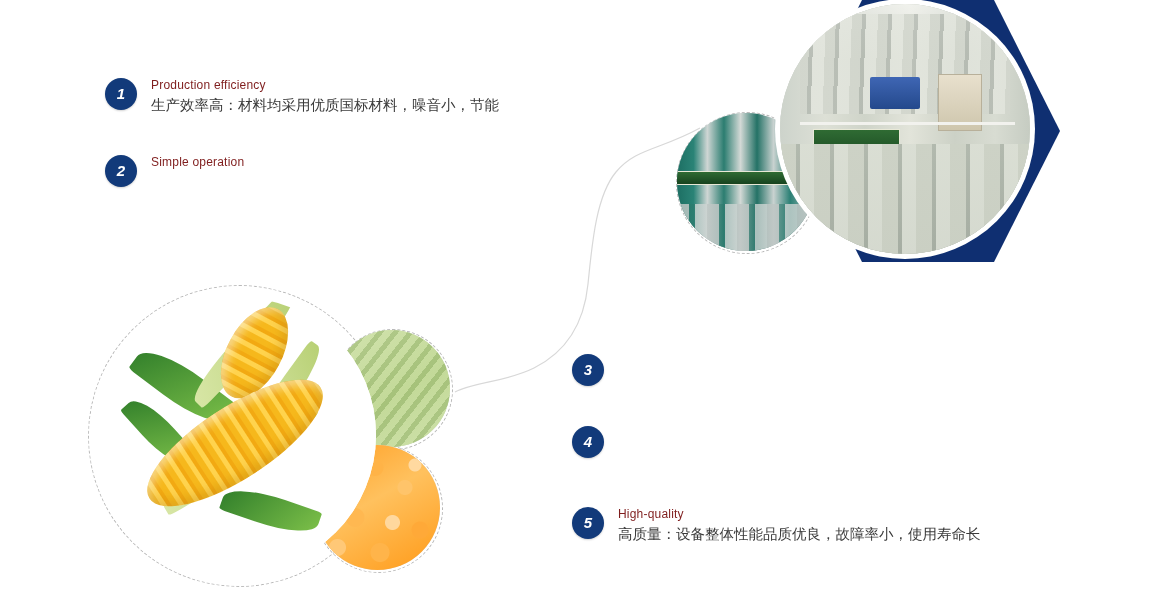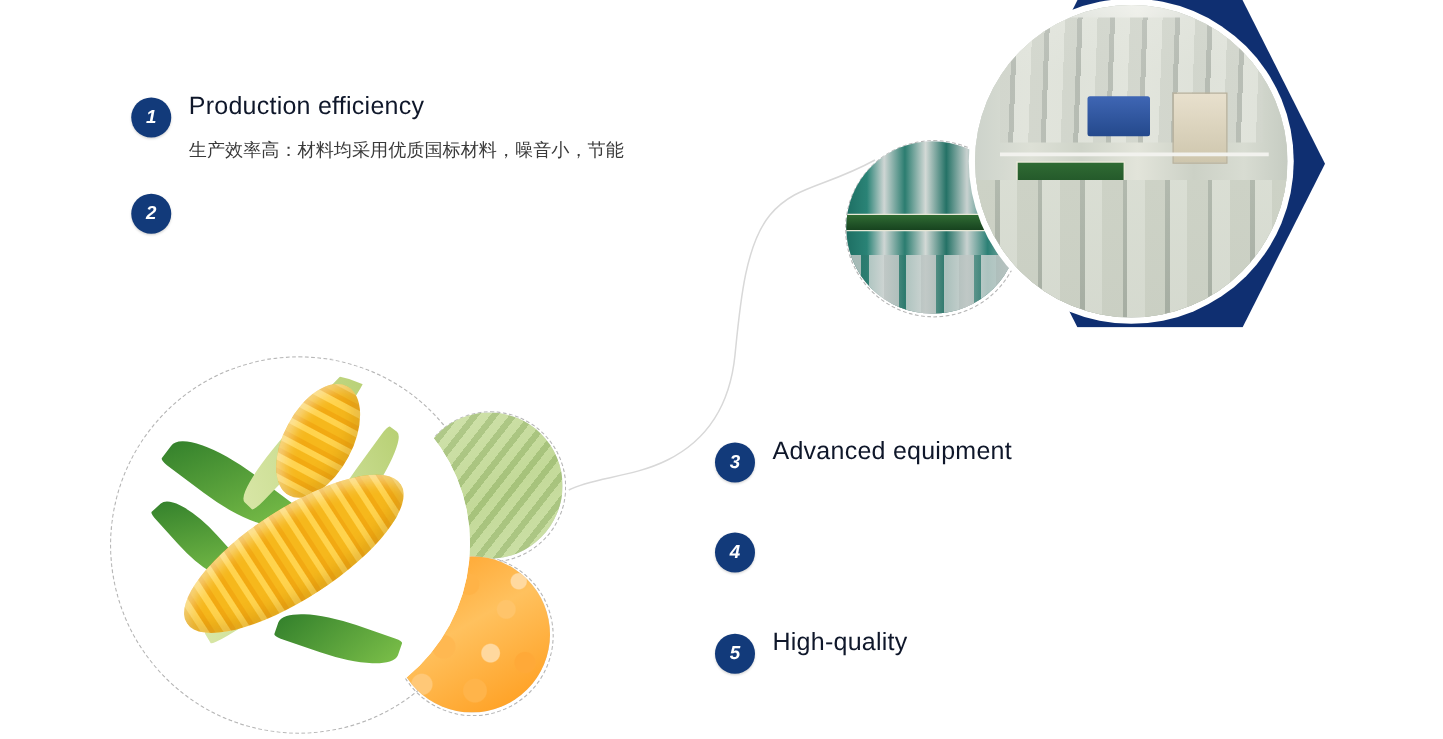--- a/index.html
+++ b/index.html
@@ -46,31 +46,31 @@
     line-height: 32px;
     text-align: center;
     flex: 0 0 32px;
     box-shadow: 0 1px 2px rgba(0,0,0,0.18);
   }
   .ftext {
     margin-left: 14px;
     margin-top: -2px;
   }
   .fhead {
-    color: #0f172a;
-    font-size: 20px;
+    color: #7f1d1d;
+    font-size: 12px;
     line-height: 19px;
     letter-spacing: 0.2px;
     white-space: nowrap;
   }
   .fdesc {
     color: #3a3a3a;
     font-size: 14.5px;
     line-height: 21px;
-    margin-top: 16px;
+    margin-top: 0;
     white-space: nowrap;
   }
 
   
   .hexagon {
     position: absolute;
     background: #0f2f71;
   }
   .photo-circle {
     position: absolute;
@@ -299,36 +299,37 @@
     <div class="badge">1</div>
     <div class="ftext">
       <div class="fhead">Production efficiency</div>
       <div class="fdesc">生产效率高：材料均采用优质国标材料，噪音小，节能</div>
     </div>
   </div>
 
   <div class="feature" style="left:105px; top:155px;">
     <div class="badge">2</div>
     <div class="ftext">
+      <div class="fhead">Simple operation</div>
     </div>
   </div>
 
   <div class="feature" style="left:572px; top:354px;">
     <div class="badge">3</div>
     <div class="ftext">
-      <div class="fhead">Advanced equipment</div>
     </div>
   </div>
 
   <div class="feature" style="left:572px; top:426px;">
     <div class="badge">4</div>
     <div class="ftext">
     </div>
   </div>
 
   <div class="feature" style="left:572px; top:507px;">
     <div class="badge">5</div>
     <div class="ftext">
       <div class="fhead">High-quality</div>
+      <div class="fdesc">高质量：设备整体性能品质优良，故障率小，使用寿命长</div>
     </div>
   </div>
 
 </div>
 
 </body></html>

